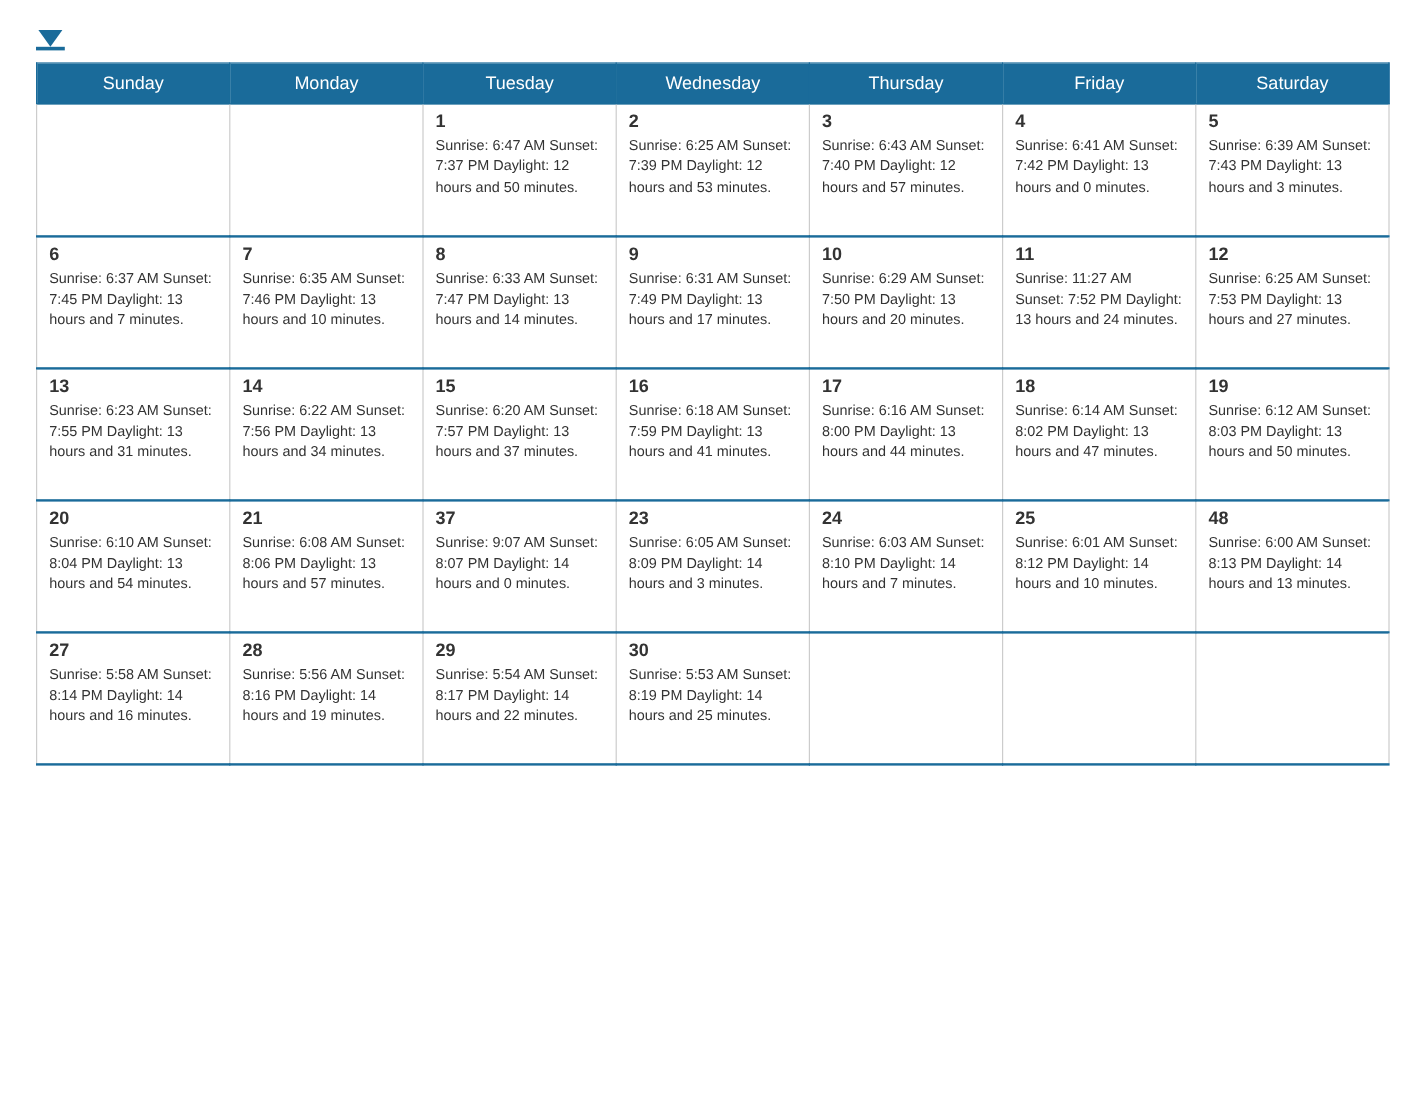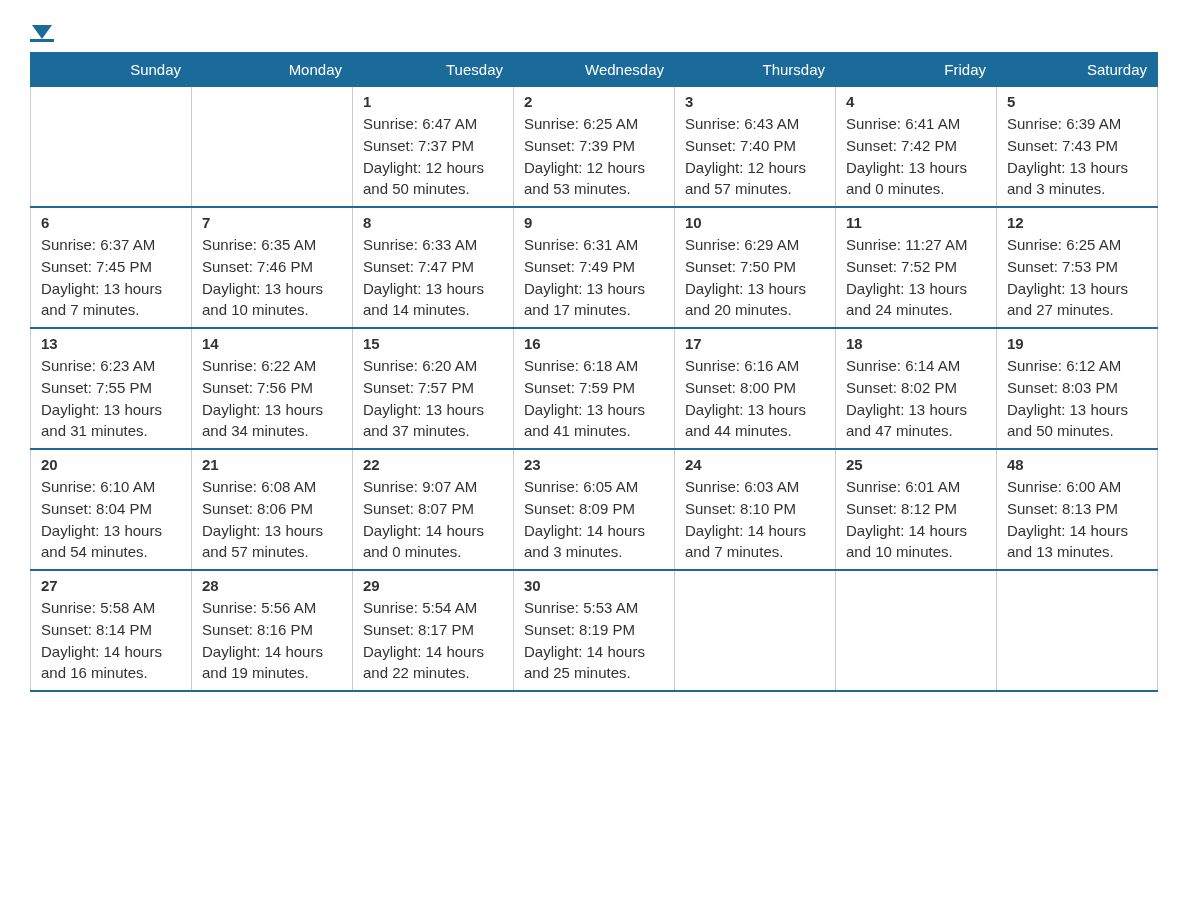--- a/index.html
+++ b/index.html
@@ -62,41 +62,41 @@
       width: 100%;
       border-collapse: collapse;
       margin-top: 10px;
     }
     thead tr {
       background: #1a6b9a;
       color: #fff;
     }
     thead th {
       padding: 8px 10px;
-      text-align: right;
+      text-align: center;
       font-size: 15px;
       font-weight: normal;
       border: 1px solid #1a6b9a;
     }
     tbody td {
       border: 1px solid #ccc;
       vertical-align: top;
       padding: 6px 10px;
       width: 14.28%;
       min-height: 110px;
       height: 110px;
     }
     .day-number {
       font-size: 15px;
       font-weight: bold;
       color: #333;
       margin-bottom: 3px;
     }
     .day-info {
-      font-size: 15px;
+      font-size: 12px;
       color: #333;
       line-height: 1.45;
     }
     tbody tr {
       border-bottom: 2px solid #1a6b9a;
     }
     tbody td:first-child {
       border-left: 1px solid #ccc;
     }
   </style>
@@ -284,21 +284,21 @@
 and 54 minutes.</div>
         </td>
         <td>
           <div class="day-number">21</div>
           <div class="day-info">Sunrise: 6:08 AM
 Sunset: 8:06 PM
 Daylight: 13 hours
 and 57 minutes.</div>
         </td>
         <td>
-          <div class="day-number">22</div>
+          <div class="day-number">37</div>
           <div class="day-info">Sunrise: 9:07 AM
 Sunset: 8:07 PM
 Daylight: 14 hours
 and 0 minutes.</div>
         </td>
         <td>
           <div class="day-number">23</div>
           <div class="day-info">Sunrise: 6:05 AM
 Sunset: 8:09 PM
 Daylight: 14 hours

